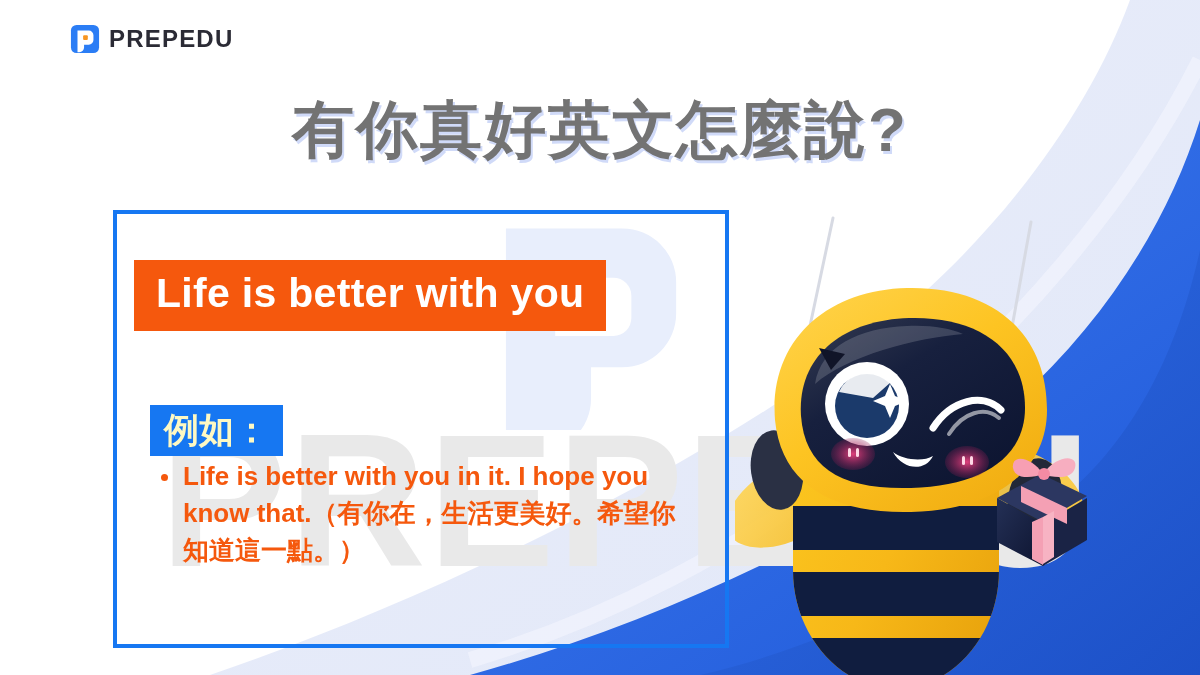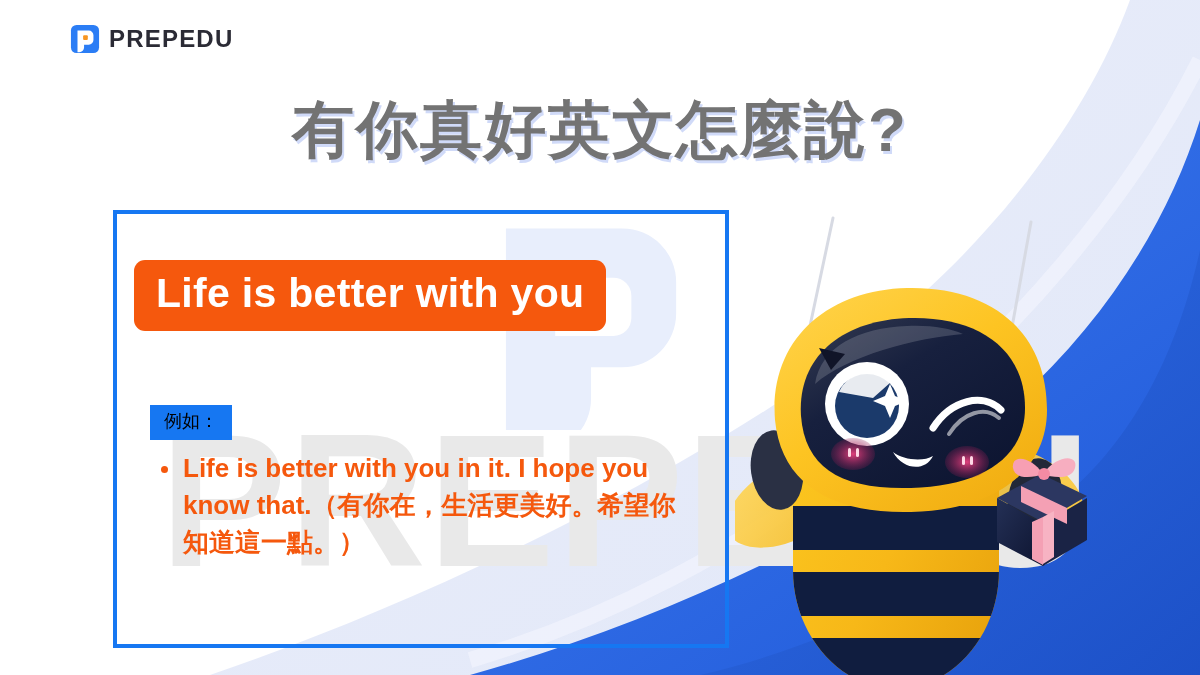--- a/index.html
+++ b/index.html
@@ -69,44 +69,44 @@
     width:616px; height:438px;
     border:4px solid #1677f2;
     background:transparent;
     z-index:3;
   }
 
   .phrase-banner {
     position:absolute;
     left:17px; top:46px;
     background:#f5580d;
-    border-radius:11px;
+    border-radius:0;
     padding:13px 22px 17px 22px;
     z-index:4;
   }
   .phrase-banner span {
     font-size:41px; font-weight:bold; color:#ffffff;
     letter-spacing:.3px; white-space:nowrap; line-height:1;
   }
 
   .eg-label {
     position:absolute;
     left:33px; top:191px;
     background:#1677f2;
     padding:7px 14px 9px 14px;
     z-index:4;
   }
   .eg-label span {
-    font-size:18px; font-weight:normal; color:#000000; line-height:1;
+    font-size:35px; font-weight:bold; color:#fef9c3; line-height:1;
     white-space:nowrap;
   }
 
   .bullet-list {
     position:absolute;
-    left:38px; top:236px;
+    left:38px; top:244px;
     width:540px;
     z-index:4;
     list-style:none;
   }
   .bullet-list li {
     position:relative;
     padding-left:28px;
     font-size:26px;
     font-weight:bold;
     color:#f5580d;

